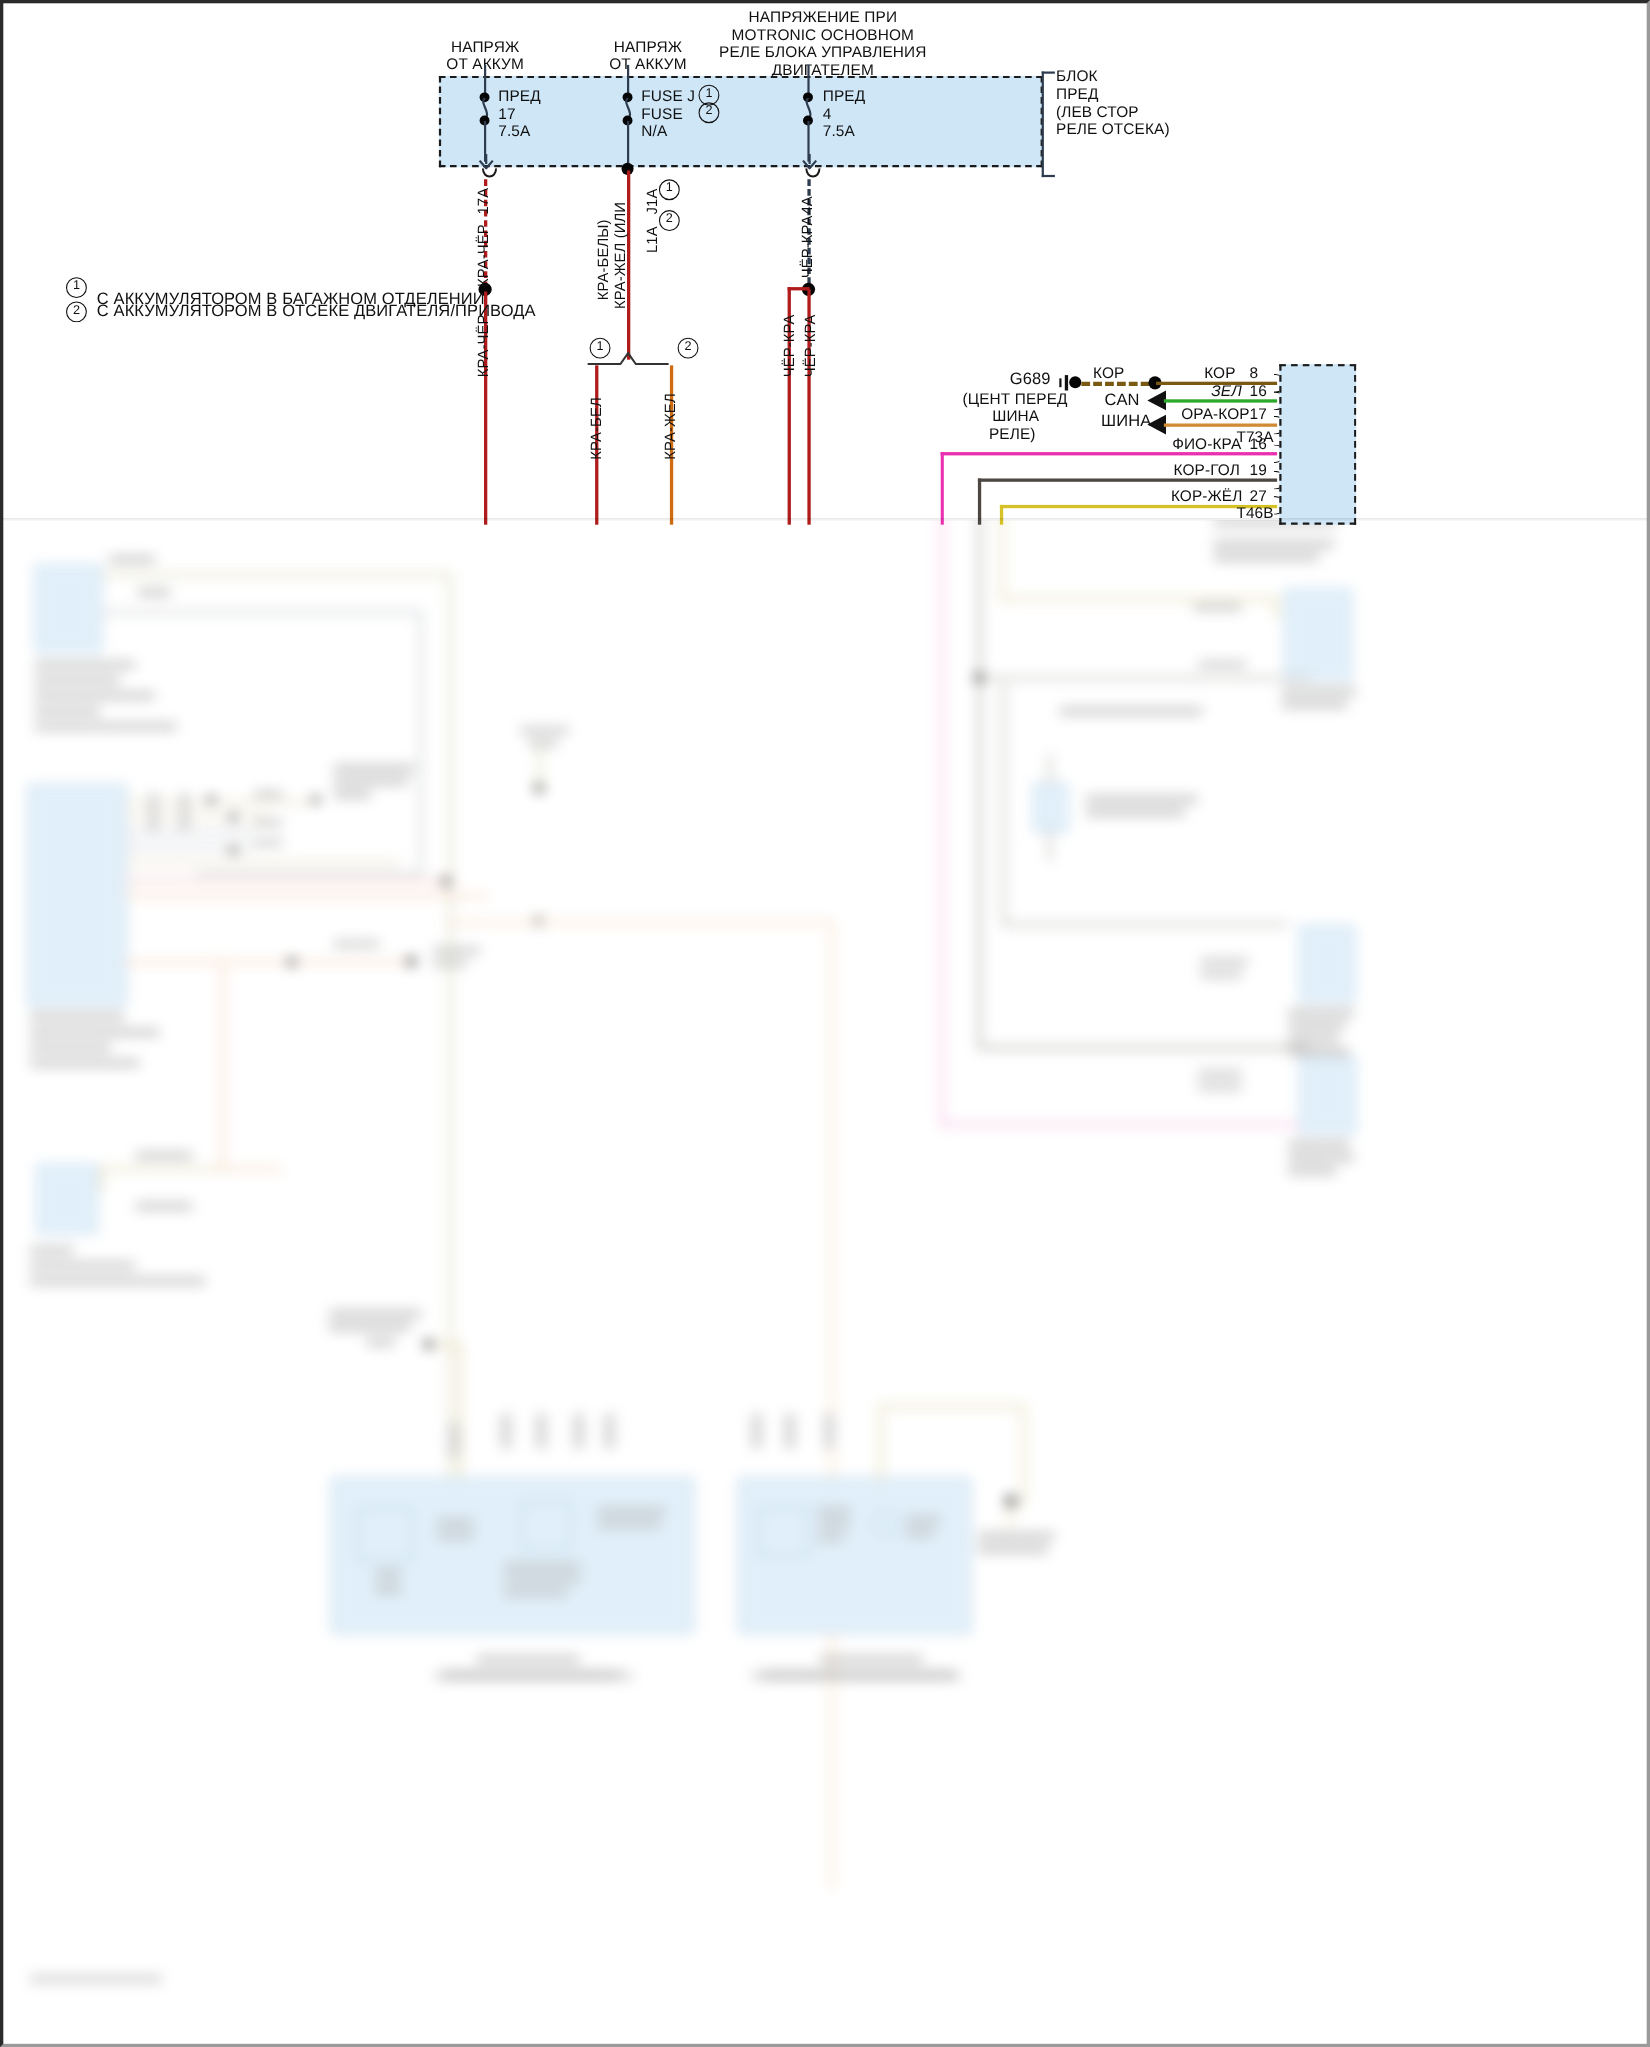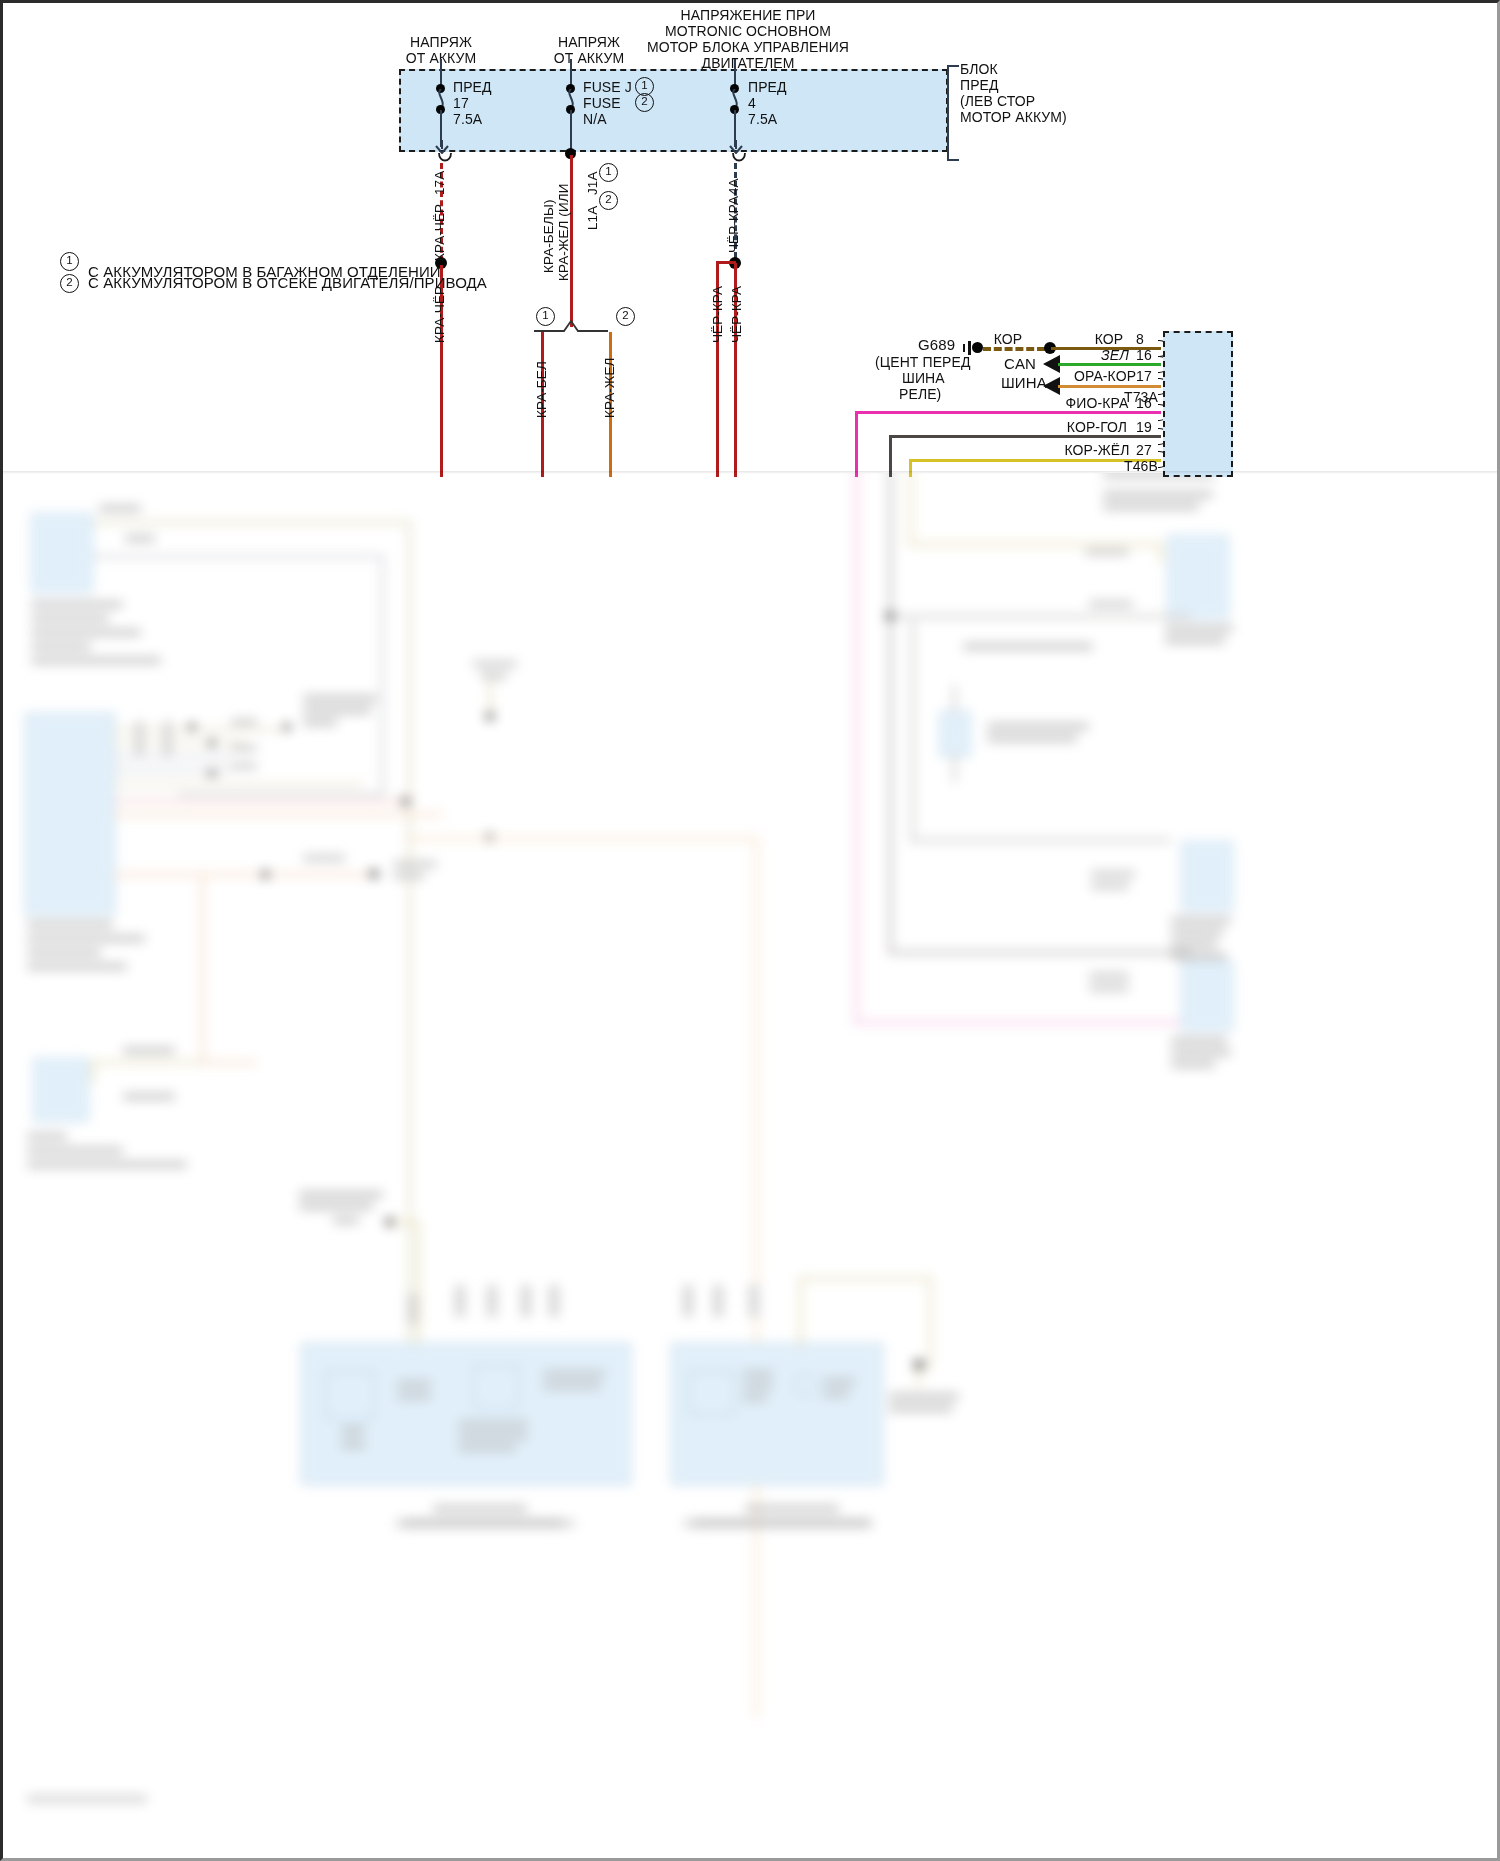--- a/index.html
+++ b/index.html
@@ -311,30 +311,30 @@
   </div>
 
   <div class="txt t14 ctr" style="left:438px;top:31px;">НАПРЯЖ</div>
   <div class="txt t14 ctr" style="left:438px;top:47px;">ОТ АККУМ</div>
 
   <div class="txt t14 ctr" style="left:586px;top:31px;">НАПРЯЖ</div>
   <div class="txt t14 ctr" style="left:586px;top:47px;">ОТ АККУМ</div>
 
   <div class="txt t14 ctr" style="left:745px;top:4px;">НАПРЯЖЕНИЕ ПРИ</div>
   <div class="txt t14 ctr" style="left:745px;top:20px;">MOTRONIC ОСНОВНОМ</div>
-  <div class="txt t14 ctr" style="left:745px;top:36px;">МОТОР БЛОКА УПРАВЛЕНИЯ</div>
+  <div class="txt t14 ctr" style="left:745px;top:36px;">РЕЛЕ БЛОКА УПРАВЛЕНИЯ</div>
   <div class="txt t14 ctr" style="left:745px;top:52px;">ДВИГАТЕЛЕМ</div>
 
   <div class="fuseblock" style="left:396px;top:66px;width:549px;height:83px;"></div>
 
   <div class="abs" style="left:944px;top:62px;width:10px;height:92px;border-top:2px solid #2d3c4e;border-left:2px solid #2d3c4e;border-bottom:2px solid #2d3c4e;"></div>
   <div class="txt t14" style="left:957px;top:58px;">БЛОК</div>
   <div class="txt t14" style="left:957px;top:74px;">ПРЕД</div>
   <div class="txt t14" style="left:957px;top:90px;">(ЛЕВ СТОР</div>
-  <div class="txt t14" style="left:957px;top:106px;">МОТОР АККУМ)</div>
+  <div class="txt t14" style="left:957px;top:106px;">РЕЛЕ ОТСЕКА)</div>
 
   <div class="fusewire" style="left:437px;top:56px;height:29px;"></div>
   <div class="dot" style="left:433px;top:81px;width:9px;height:9px;"></div>
   <svg class="fusezig" style="left:430px;top:86px;" width="18" height="20" viewBox="0 0 18 20">
     <path d="M8 0 C 2 5, 14 12, 8 20" stroke="#2d3c4e" stroke-width="2" fill="none"></path>
   </svg>
   <div class="dot" style="left:433px;top:102px;width:9px;height:9px;"></div>
   <div class="fusewire" style="left:437px;top:107px;height:37px;"></div>
   <svg class="abs" style="left:430px;top:137px;" width="18" height="14" viewBox="0 0 18 14">
     <path d="M9 0 L9 9 M3 6 L9 13 L15 6" stroke="#2d3c4e" stroke-width="2" fill="none"></path>

